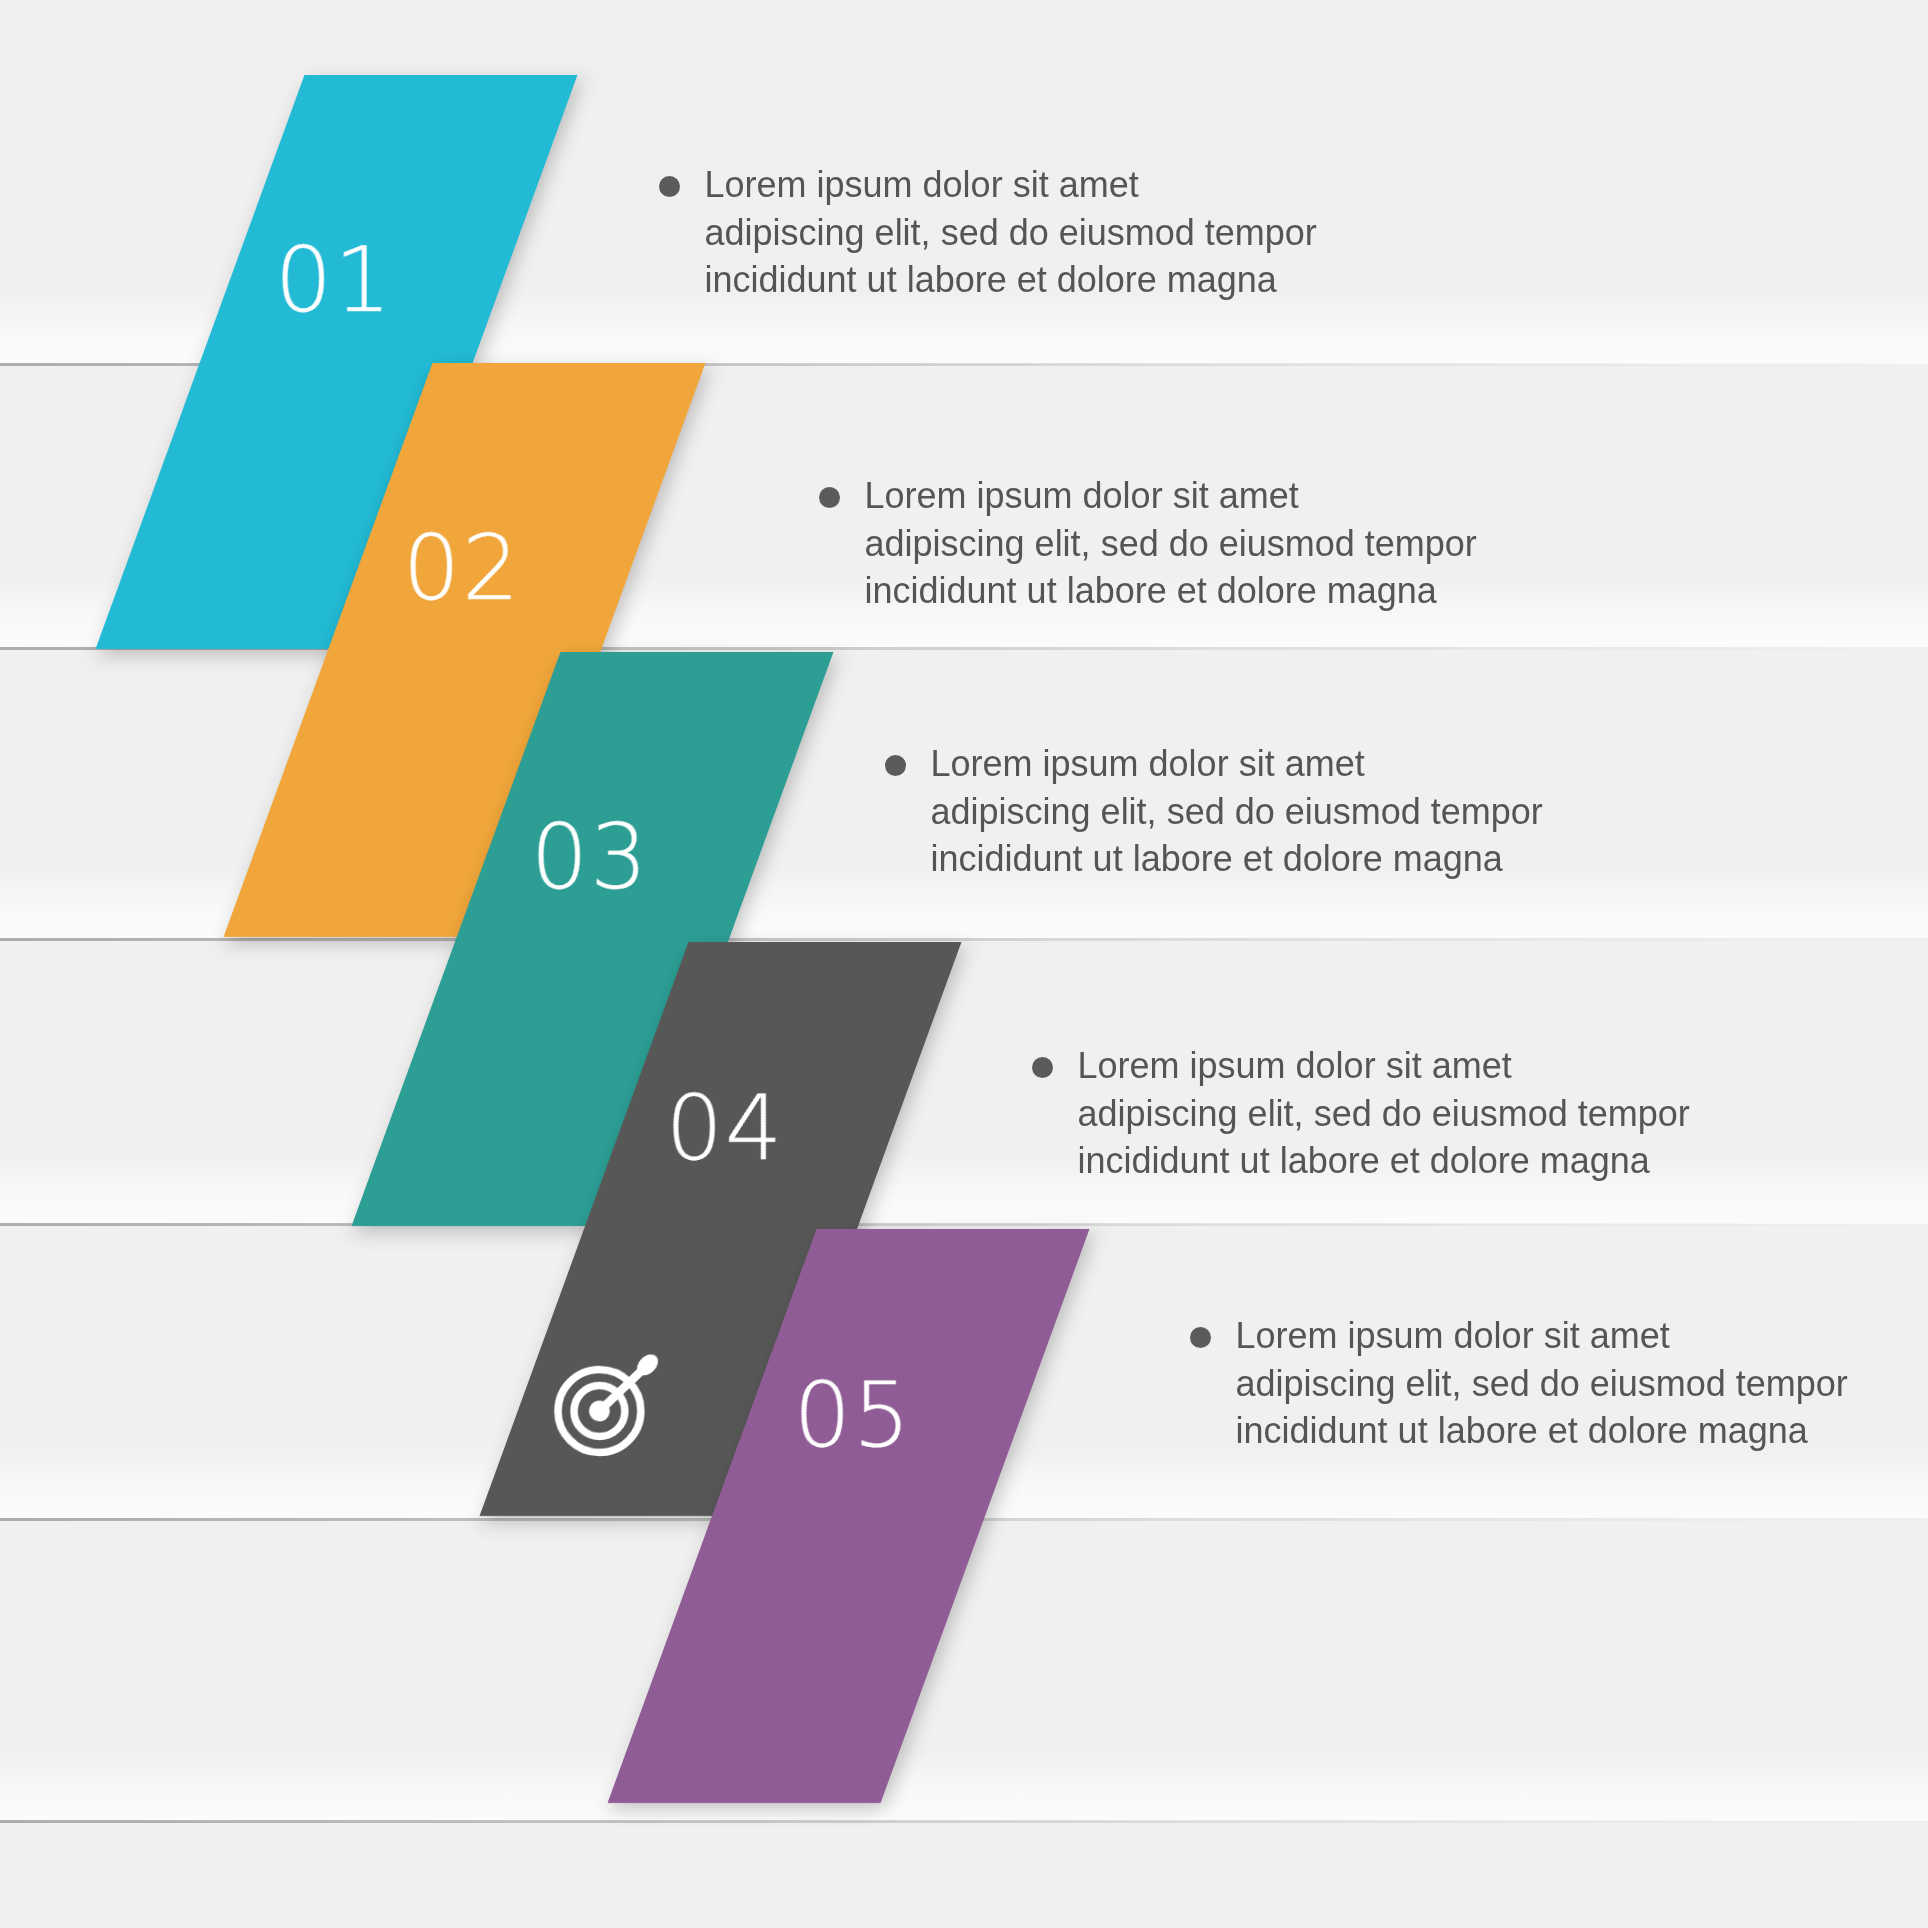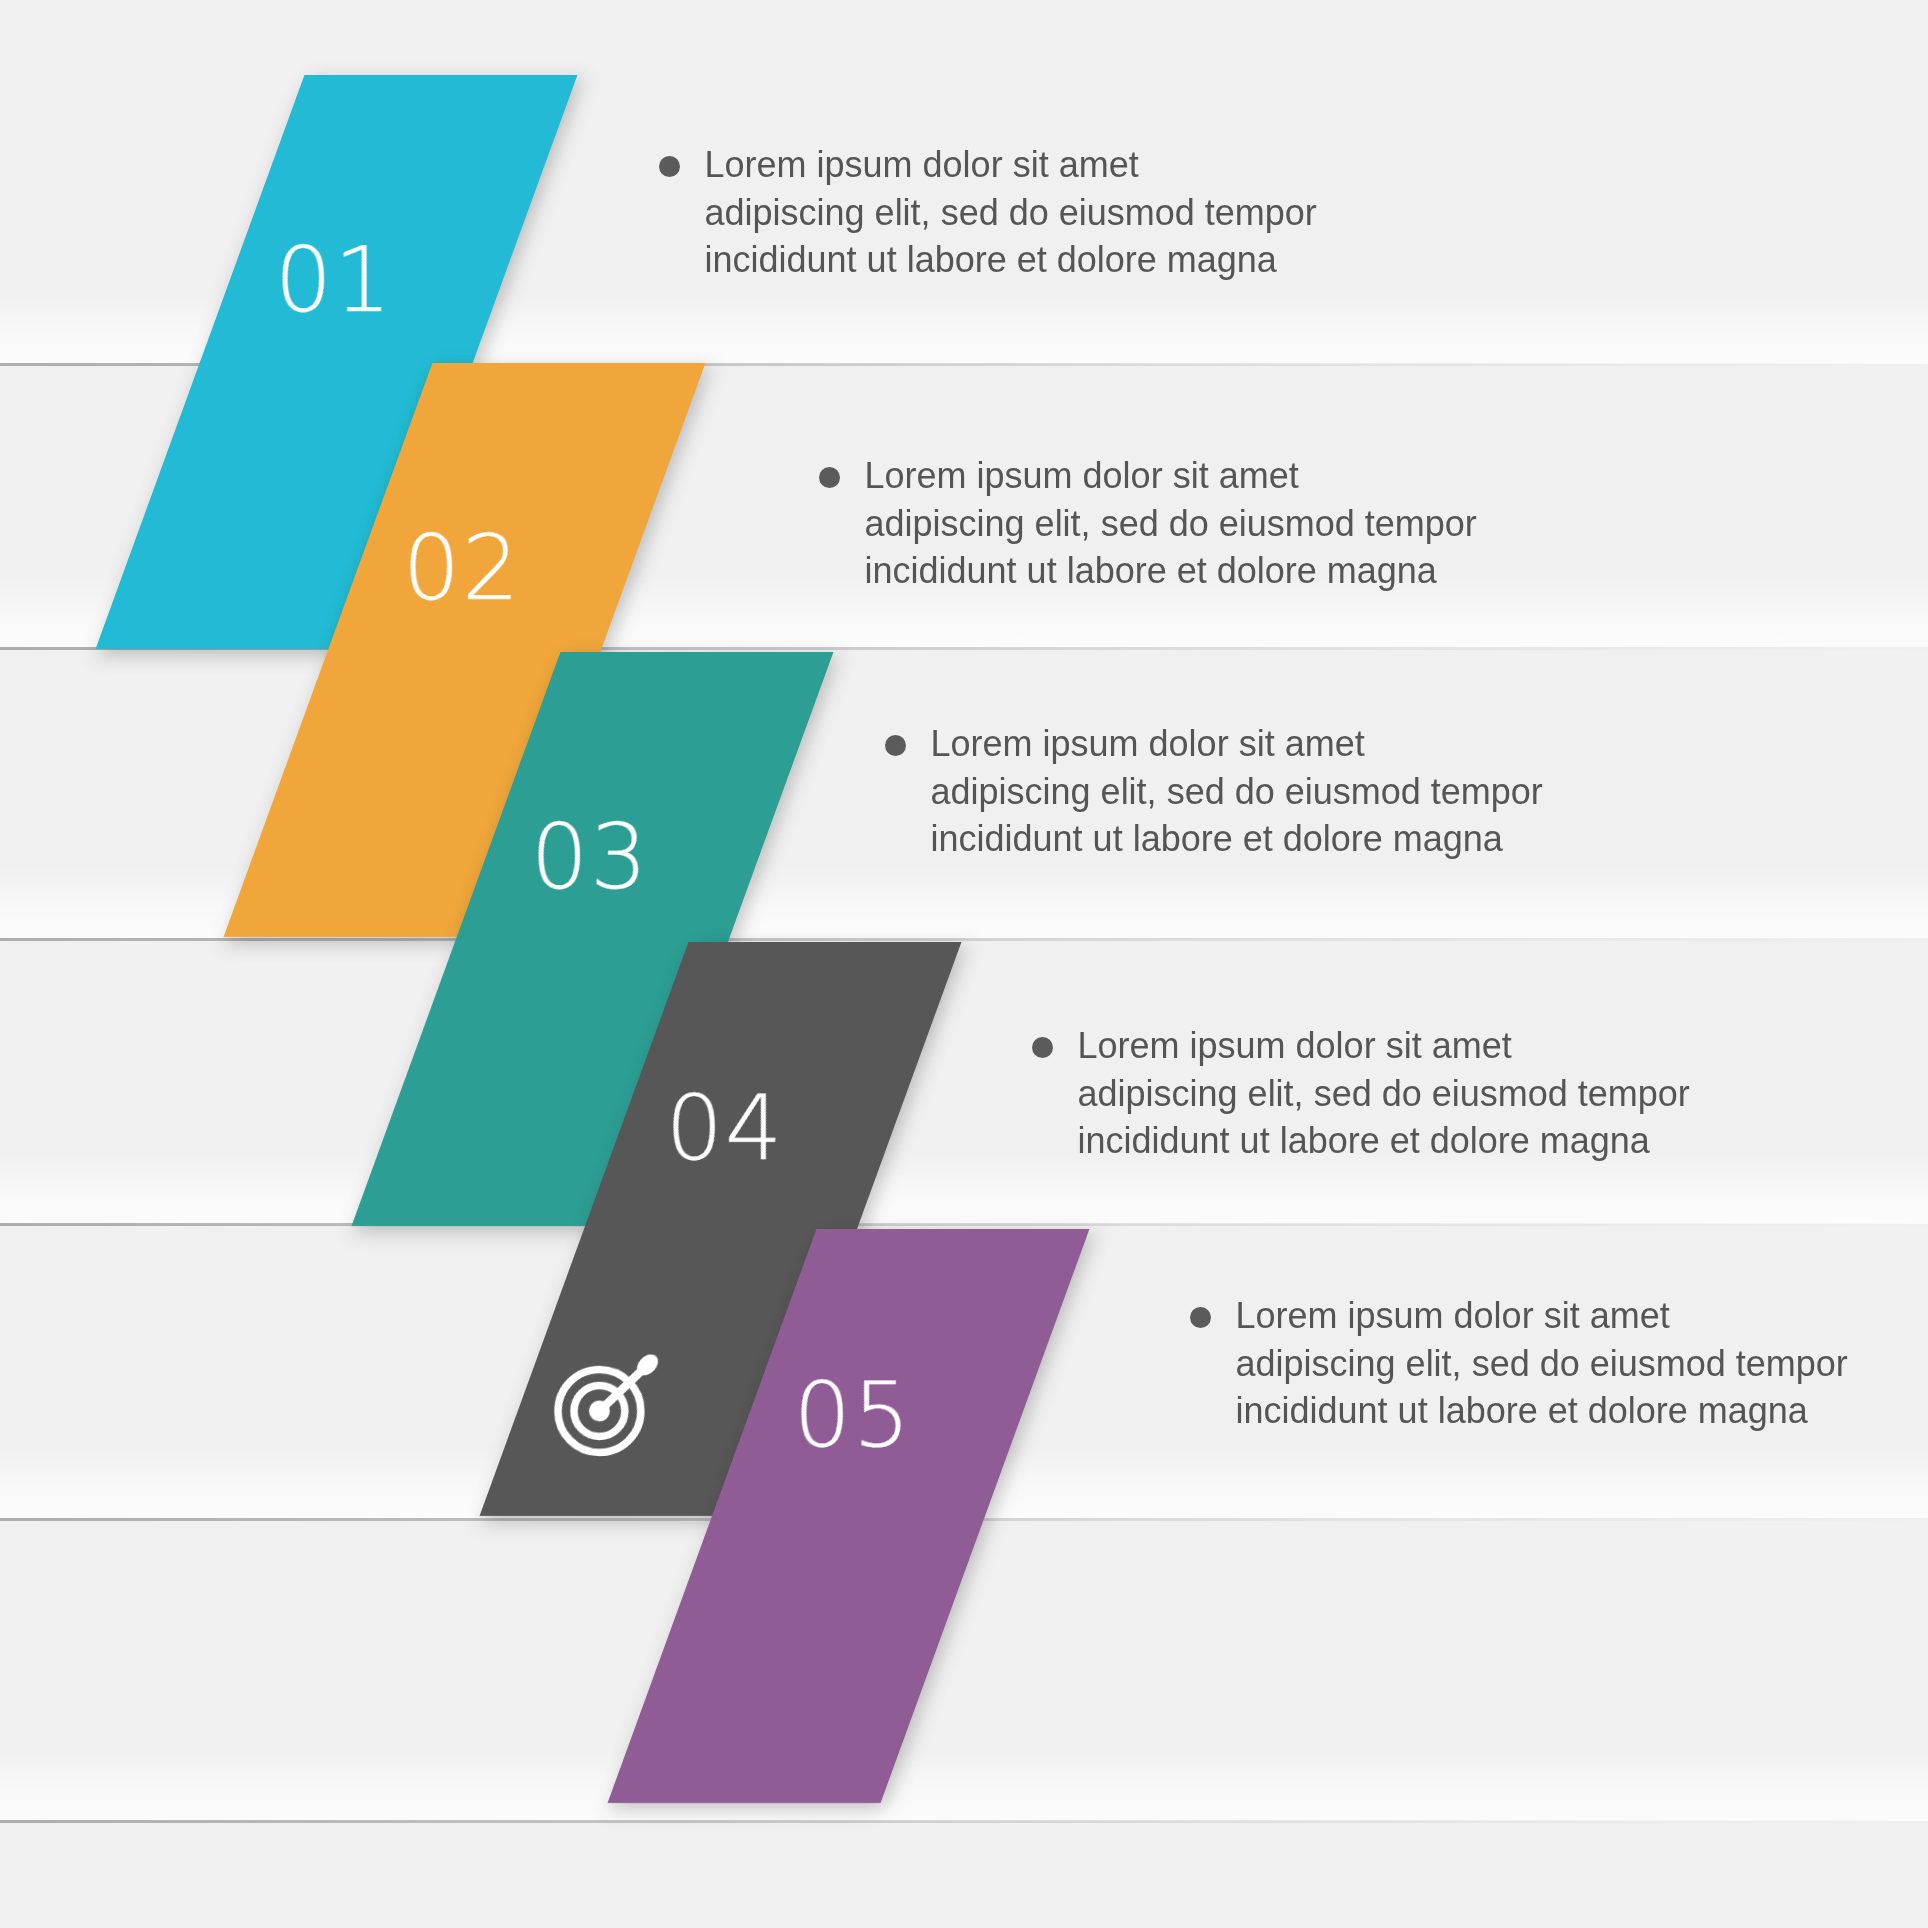--- a/index.html
+++ b/index.html
@@ -73,20 +73,21 @@
     transform:skewX(20deg);
     width:113px; height:113px;
   }
 
   
   .textblock {
     position:absolute;
     display:flex;
     align-items:flex-start;
     gap:24.5px;
+    margin-top:20px;
   }
   .bullet {
     width:21px; height:21px;
     border-radius:50%;
     background:#5b5b5b;
     flex:0 0 auto;
     margin-top:15px;
   }
   .lines {
     color:#555555;

